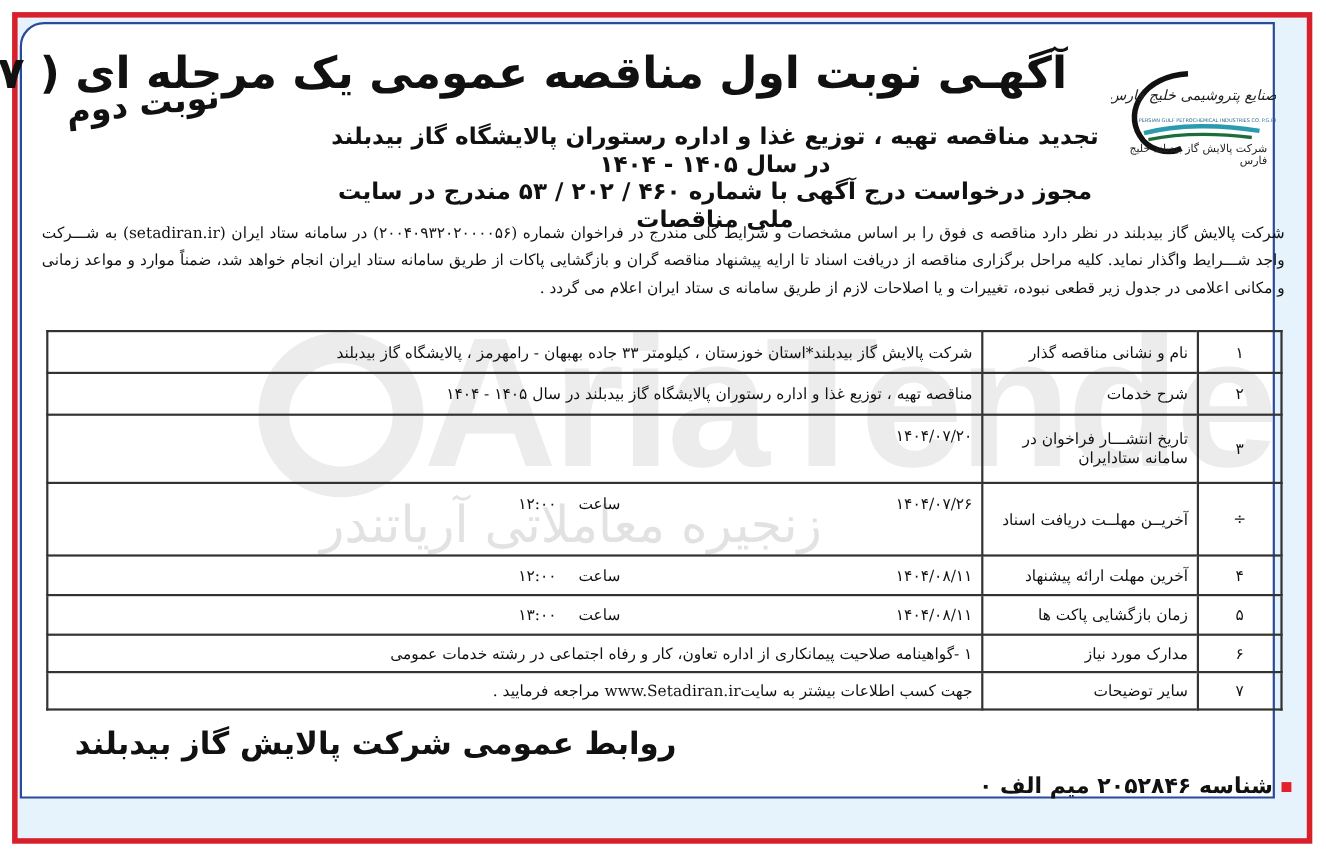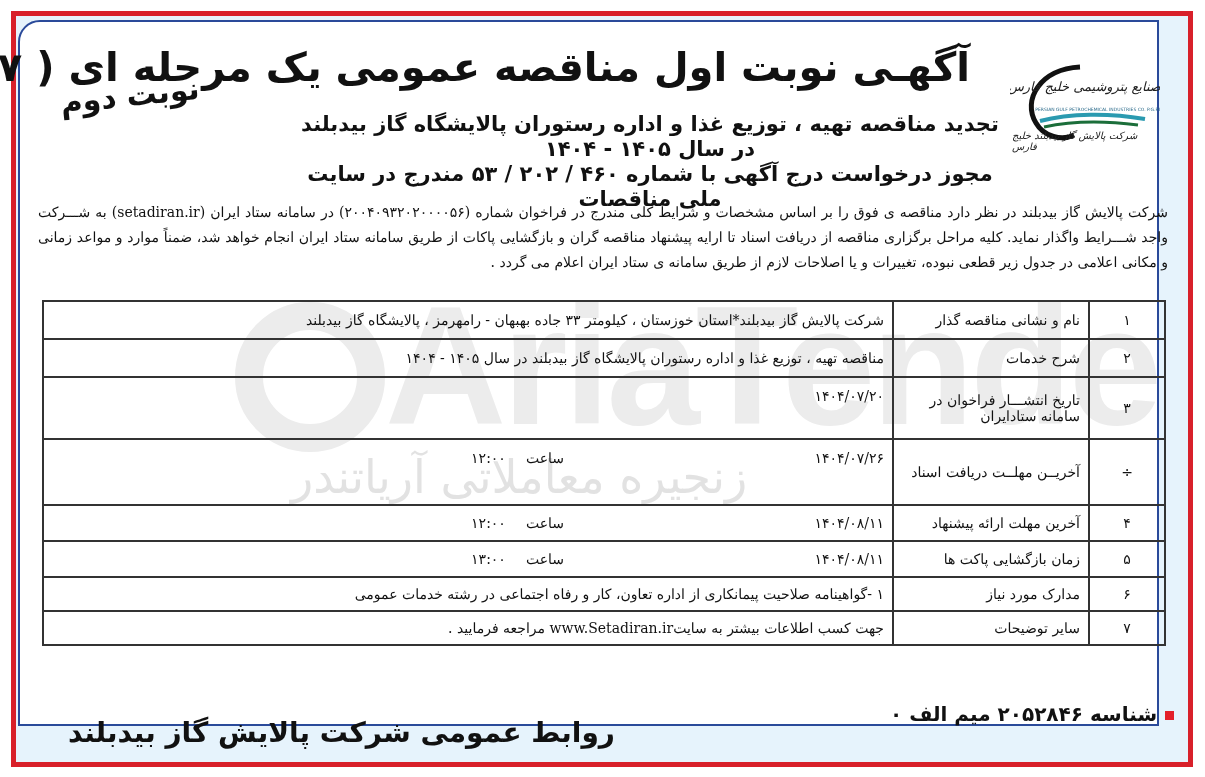--- a/index.html
+++ b/index.html
@@ -34,21 +34,21 @@
     letter-spacing: 14px; direction: rtl; white-space: nowrap;
   }
 
   .content { position: relative; z-index: 1; }
 
   .logo {
     position: absolute; left: 1010px; top: 55px; width: 150px; height: 110px;
   }
   .logo-caption {
     position: absolute; left: 1012px; top: 130px; width: 140px; font-size: 10px; color: #222;
-    direction: rtl; text-align: left; font-style: italic;
+    direction: rtl; text-align: right; 
   }
 
   .round-label {
     position: absolute; left: 60px; top: 78px; font-size: 30px; font-weight: bold;
     direction: rtl; transform: rotate(-6deg); color: #111;
   }
 
   .title {
     position: absolute; left: 250px; top: 44px; width: 720px; direction: rtl; text-align: right;
     font-size: 40px; font-weight: bold; color: #111; white-space: nowrap;
@@ -79,21 +79,21 @@
 
   .footer-id {
     position: absolute; left: 890px; top: 702px; font-size: 20px; font-weight: bold;
     direction: rtl; color: #111; white-space: nowrap;
   }
   .footer-id .bullet {
     display: inline-block; width: 9px; height: 9px; background: #e3202a; margin-left: 8px;
     vertical-align: middle;
   }
   .footer-org {
-    position: absolute; left: 68px; top: 716px; font-size: 28px; font-weight: bold;
+    position: absolute; left: 68px; top: 659px; font-size: 28px; font-weight: bold;
     direction: rtl; color: #111; white-space: nowrap;
   }
 </style>
 </head>
 <body>
 
 <div class="outer-frame"></div>
 <div class="inner-frame">
   <div class="watermark">
     <div class="wm-logo"></div>

